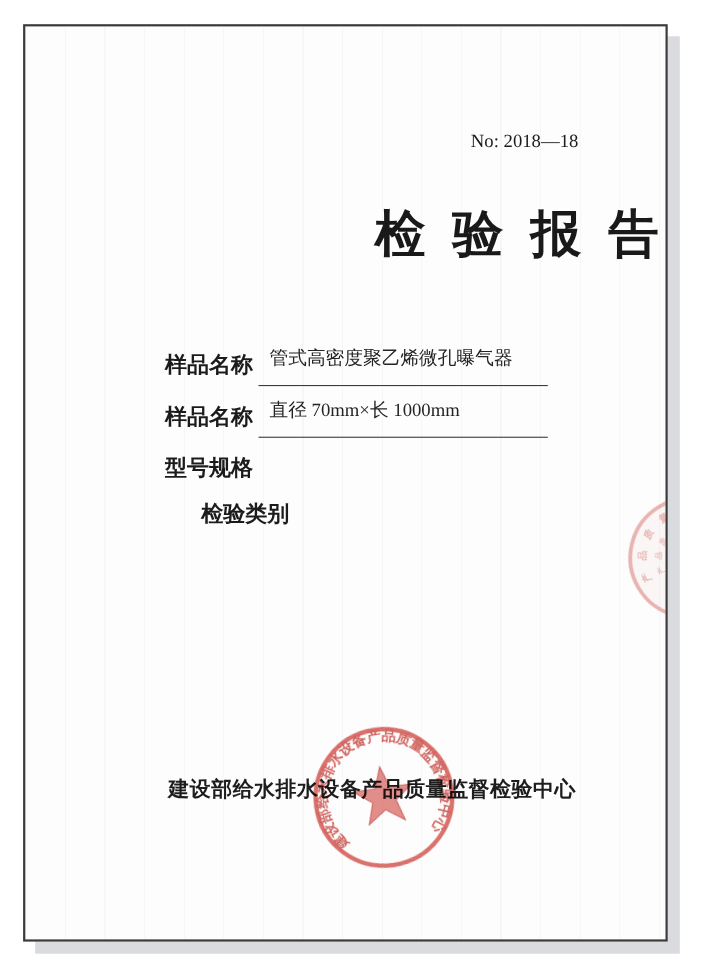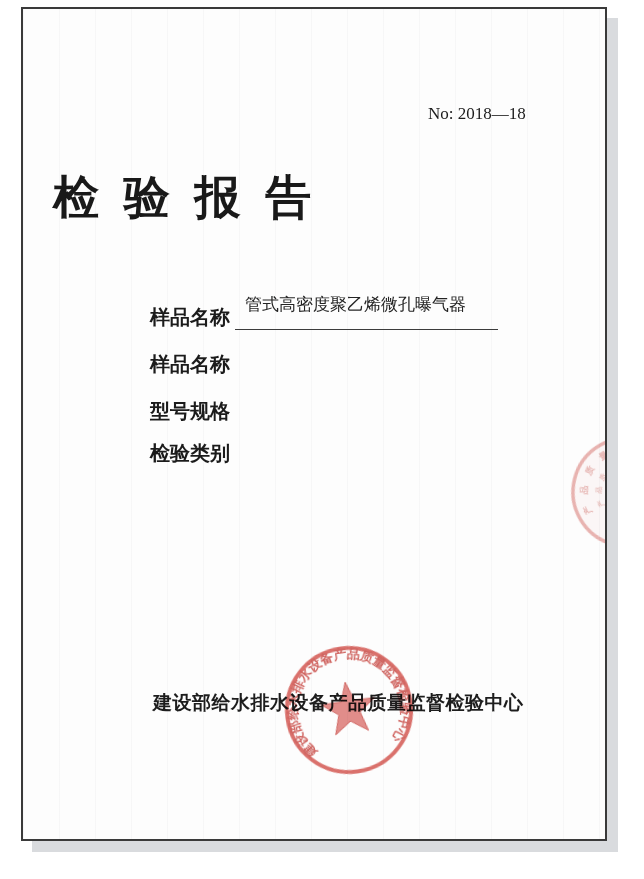--- a/index.html
+++ b/index.html
@@ -9,21 +9,21 @@
     font-family: "Liberation Sans", sans-serif;
     overflow: hidden;
   }
   .scan-canvas {
     position: relative;
     width: 644px; height: 879px;
     background: #ffffff;
   }
   .page {
     position: absolute;
-    left: 21px; top: 7px;
+    left: 21px; top: 22px;
     width: 582px; height: 830px;
     background:
       repeating-linear-gradient(90deg,
         rgba(120,125,135,0.05) 0px, rgba(120,125,135,0.05) 1px,
         transparent 1px, transparent 36px),
       #fdfdfd;
     border: 2px solid #3a3a3a;
     box-shadow: 11px 11px 0 0 #d9dbde;
     overflow: hidden;
   }
@@ -34,43 +34,43 @@
     font-size: 17px;
     color: #1c1c1c;
     white-space: nowrap;
   }
   .title {
     position: absolute;
     left: 0; top: 158px;
     width: 100%;
     padding-left: 30px;
     box-sizing: border-box;
-    text-align: left;
+    text-align: right;
     font-size: 46px;
     font-weight: 700;
     letter-spacing: 6px;
     color: #191919;
     white-space: nowrap;
   }
   .fields {
     position: absolute;
     left: 127px; top: 296px;
     width: 370px;
   }
   .field-row {
     position: absolute;
     left: 0;
     display: flex;
-    align-items: flex-end;
+    align-items: center;
     height: 25px;
   }
   .field-row.r0 { top: 0; }
   .field-row.r1 { top: 47px; }
   .field-row.r2 { top: 94px; }
-  .field-row.r3 { top: 136px; }
+  .field-row.r3 { top: 136px; margin-left: 33px; }
   .field-label {
     width: 85px;
     font-size: 20px;
     font-weight: 700;
     color: #1b1b1b;
     white-space: nowrap;
     line-height: 25px;
   }
   .field-value {
     width: 263px;
@@ -128,20 +128,21 @@
 
     <div class="title">检 验 报 告</div>
 
     <div class="fields">
       <div class="field-row r0">
         <span class="field-label">样品名称</span>
         <span class="field-value">管式高密度聚乙烯微孔曝气器</span>
       </div>
       <div class="field-row r1">
         <span class="field-label">样品名称</span>
+        <span class="field-value">直径 70mm×长 1000mm</span>
       </div>
       <div class="field-row r2">
         <span class="field-label">型号规格</span>
       </div>
       <div class="field-row r3">
         <span class="field-label">检验类别</span>
       </div>
     </div>
 
     <div class="issuer">建设部给水排水设备产品质量监督检验中心</div>

